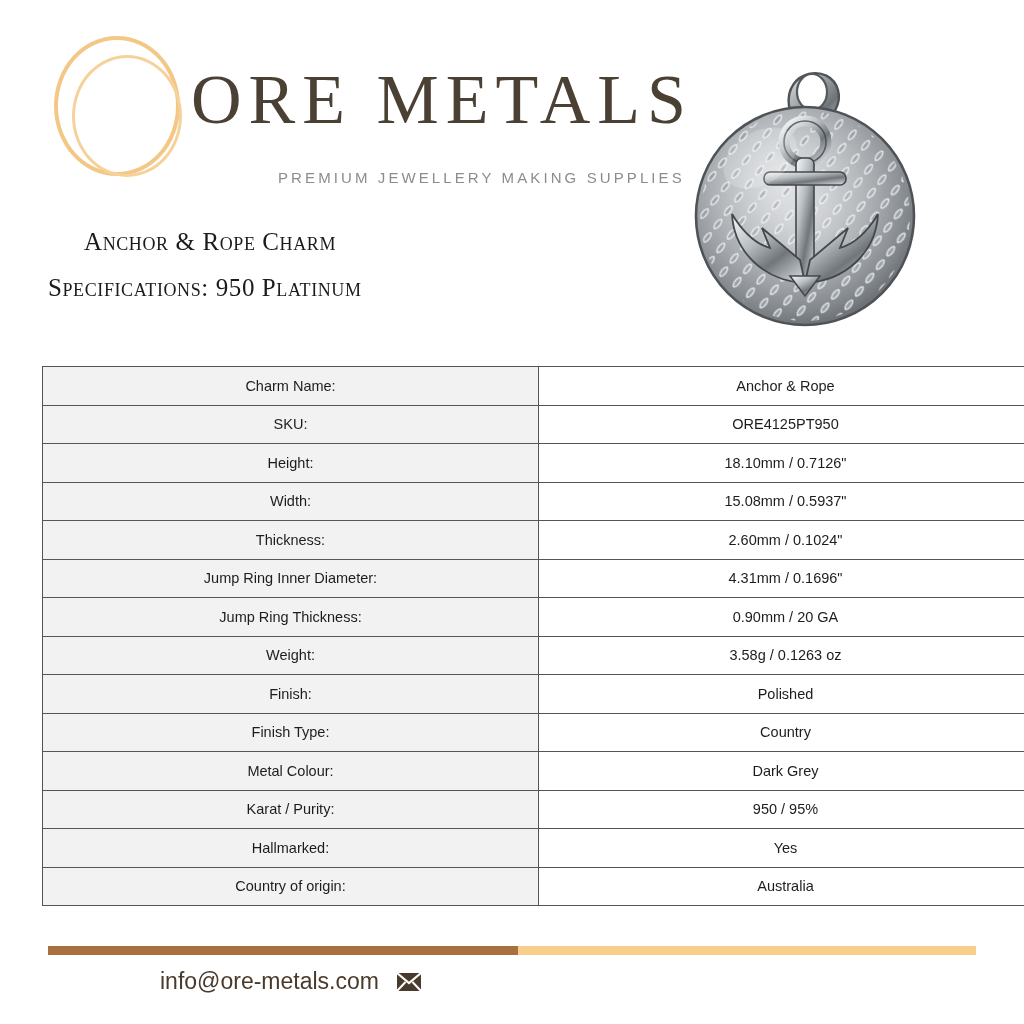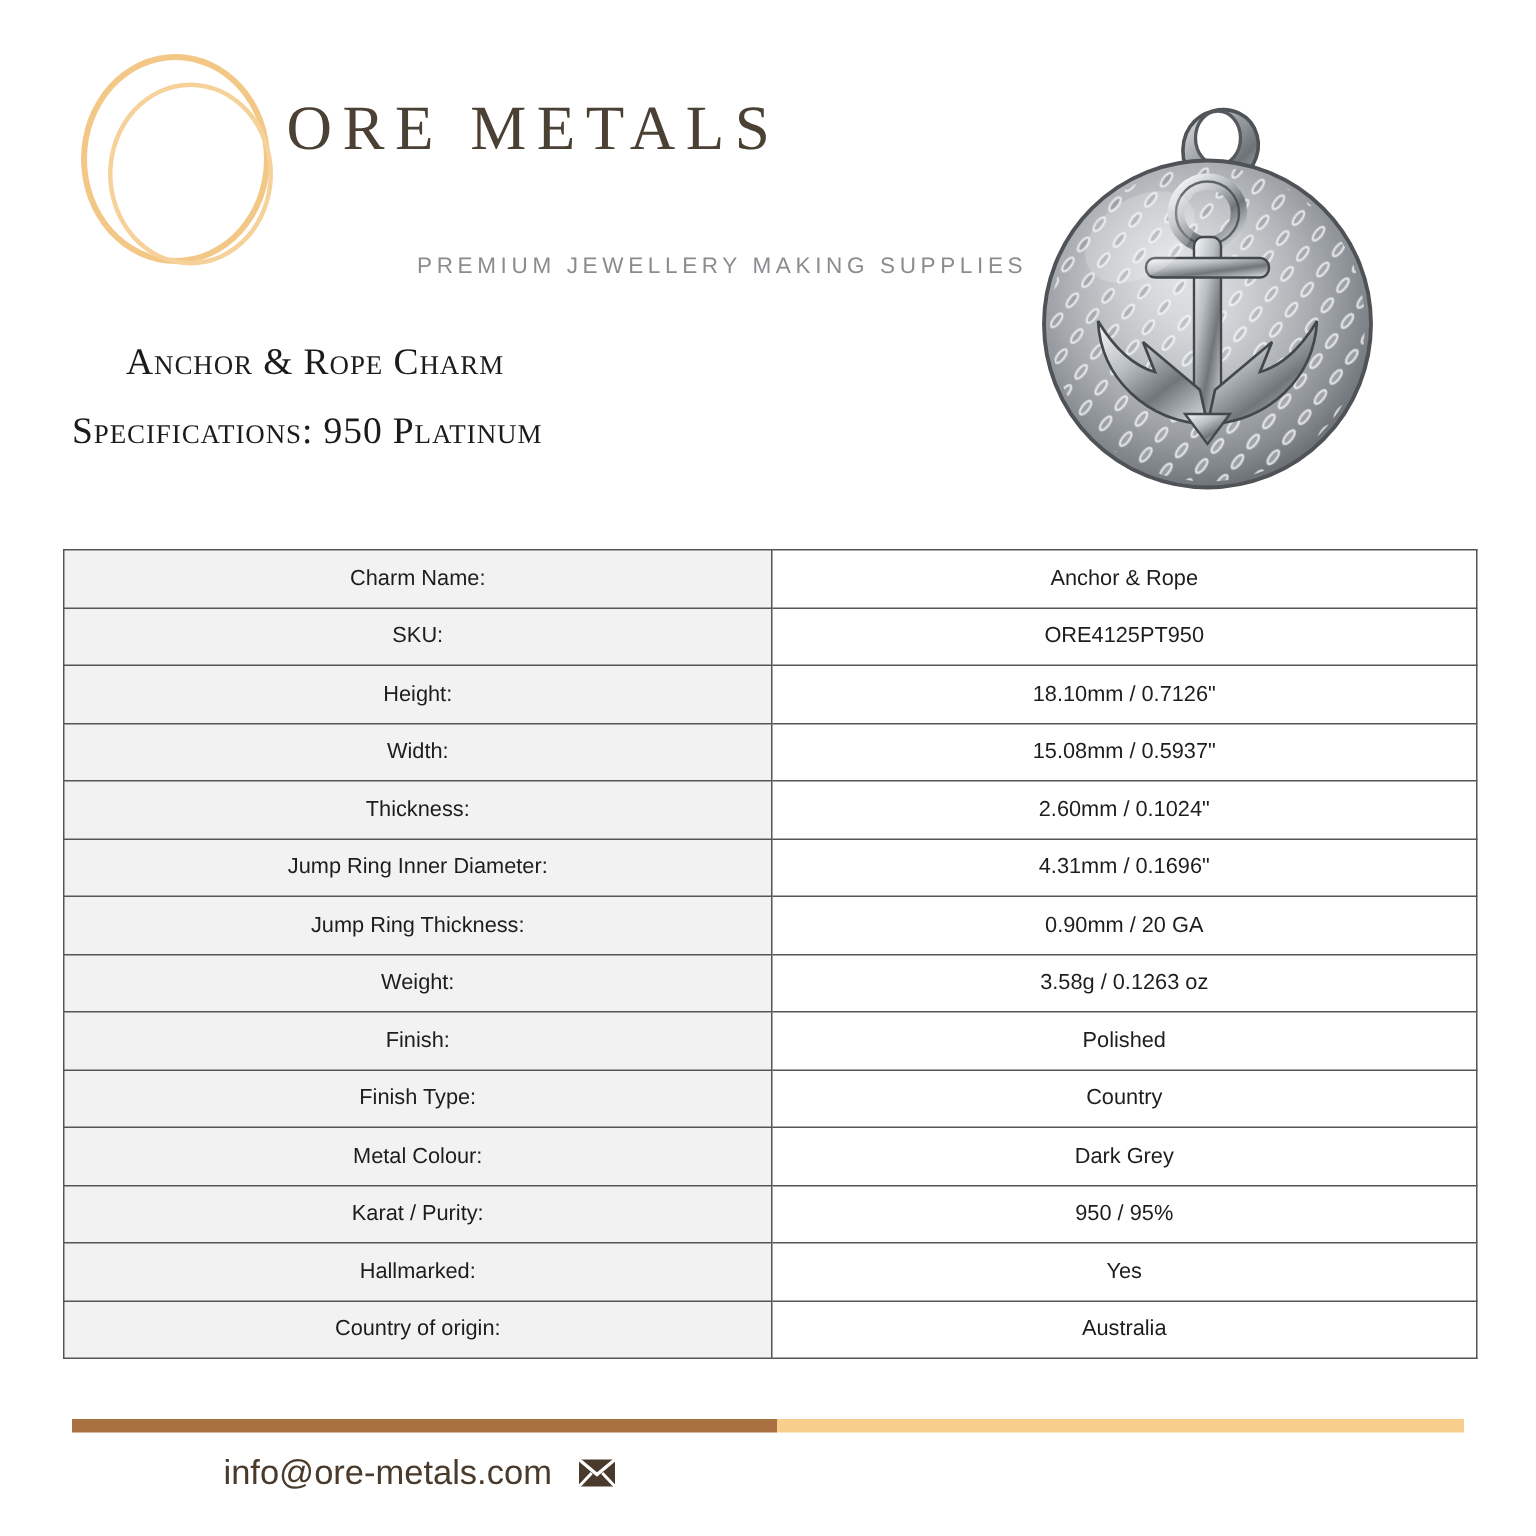--- a/index.html
+++ b/index.html
@@ -48,21 +48,21 @@
     height: 122px;
     border: 3px solid #F6D29A;
     border-radius: 50%;
     box-sizing: border-box;
   }
   .brand-name {
     position: absolute;
     left: 143px;
     top: 35px;
     font-family: "Liberation Serif", serif;
-    font-size: 42px;
+    font-size: 70px;
     letter-spacing: 7px;
     color: #4B4034;
     white-space: nowrap;
     line-height: 1;
   }
   .brand-tagline {
     position: absolute;
     left: 230px;
     top: 139px;
     font-size: 15px;
@@ -113,21 +113,21 @@
     width: 940px;
     border-collapse: collapse;
     table-layout: fixed;
   }
   .spec-table tr { height: 38.5px; }
   .spec-table td {
     border: 1px solid #555555;
     font-size: 14.5px;
     text-align: center;
     vertical-align: middle;
-    padding: 0 0;
+    padding: 0 12px;
     color: #1d1d1d;
   }
   .spec-table td.label {
     width: 471px;
     background: #F2F2F2;
   }
   .spec-table td.value {
     width: 469px;
     background: #ffffff;
     margin-top: 46px;
@@ -161,21 +161,21 @@
   }
   .contact {
     position: absolute;
     display: flex;
     align-items: center;
     gap: 13px;
     font-size: 23px;
     color: #4A3A2B;
     white-space: nowrap;
   }
-  .contact-email { left: 101px; top: 0; gap: 17px; }
+  .contact-email { left: 112px; top: 0; gap: 17px; }
   .contact-web   { left: 565px; top: 0; }
   .contact-icon { display: inline-flex; align-items: center; }
 </style>
 </head>
 <body>
 
 <div class="header">
 
   <div class="logo-block">
     <div class="logo-ring">

